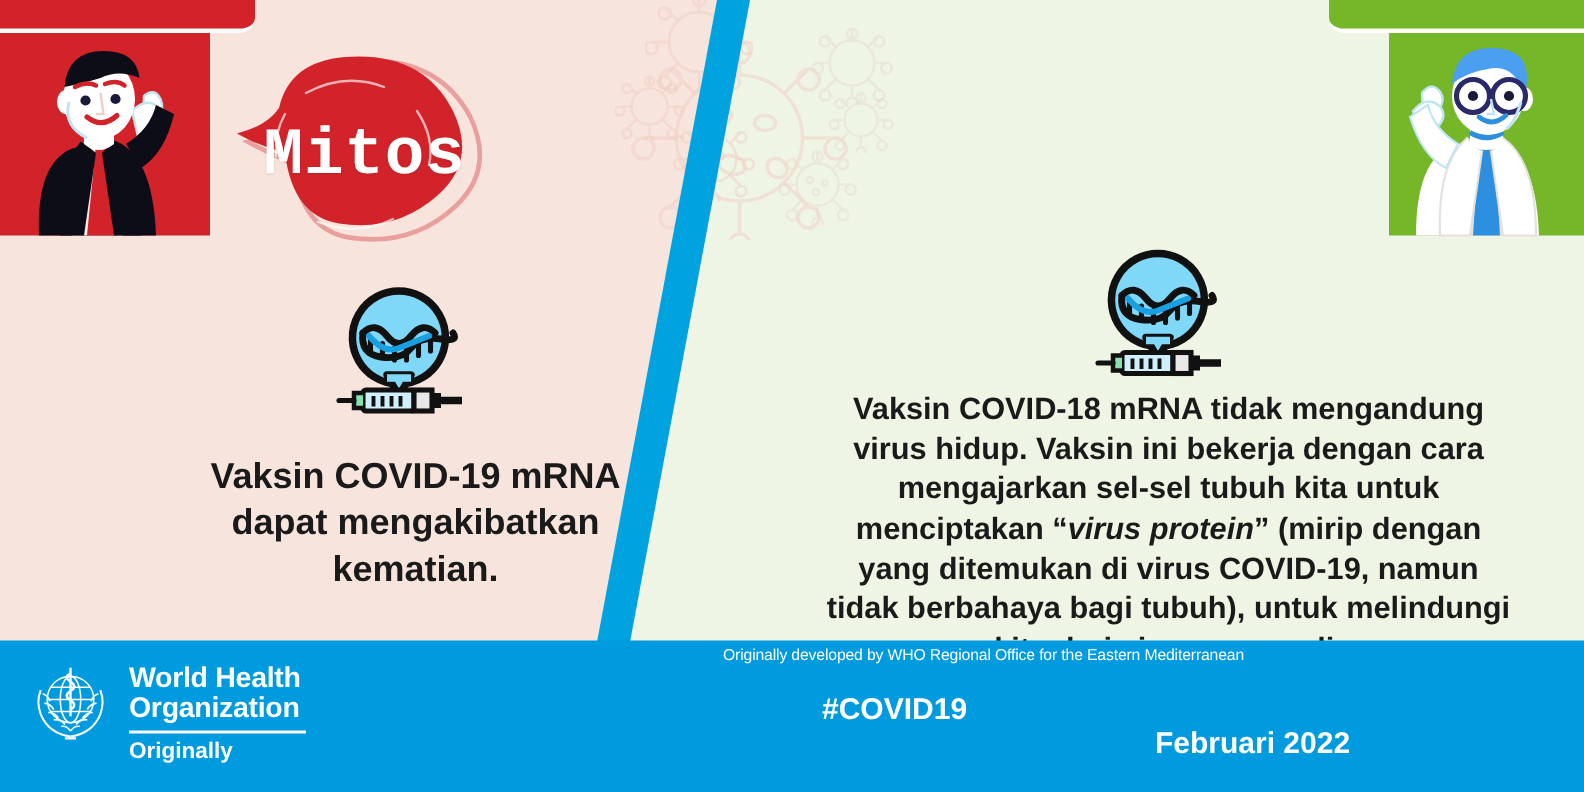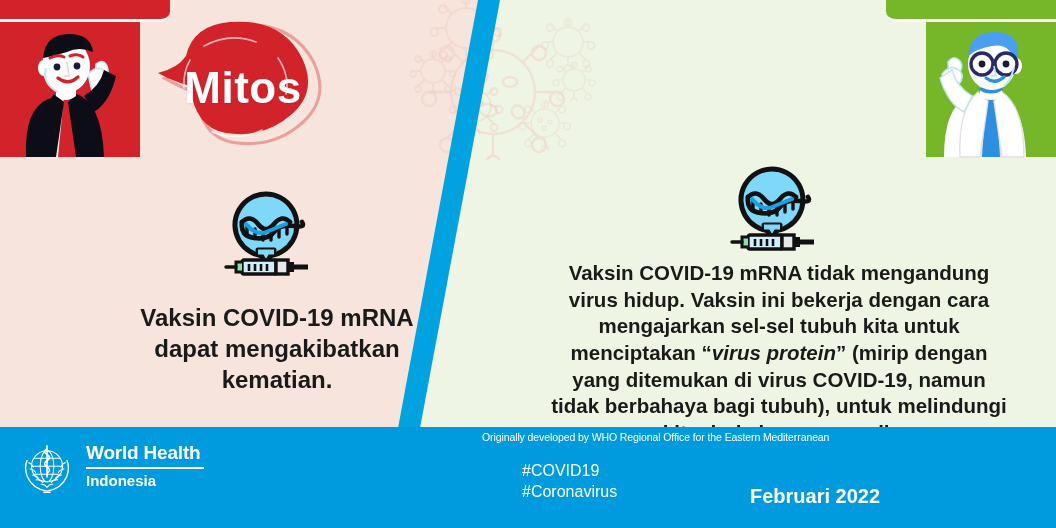--- a/index.html
+++ b/index.html
@@ -39,21 +39,21 @@
   .char-plate svg { position:absolute; bottom:0; display:block; overflow:visible; }
 
   
   .bubble { position:absolute; }
   .bubble svg { display:block; overflow:visible; }
   .bubble-label {
     position:absolute; inset:0; display:flex; align-items:center; justify-content:center;
     color:#ffffff; font-weight:bold; font-size:44px; letter-spacing:.5px;
     text-shadow:0 1px 2px rgba(0,0,0,.10);
   }
-  #bubble-mitos { left:152px; top:22px;  width:160px; height:132px; }
+  #bubble-mitos { left:152px; top:38px;  width:160px; height:132px;font-family:Liberation Mono, monospace; }
   #bubble-fakta { left:748px; top:22px;  width:168px; height:132px; }
   #bubble-mitos .bubble-label { padding-left:22px; }
   #bubble-fakta .bubble-label { padding-right:18px; }
 
   
   .vax-icon { position:absolute; }
   .vax-icon svg { display:block; }
   #vax-left  { left:222px; top:188px; }
   #vax-right { left:728px; top:163px; }
 
@@ -68,22 +68,22 @@
 
   
   #footer { position:absolute; left:0; top:427px; width:1056px; height:101px; background:#009ade; }
   #who-logo { position:absolute; left:16px; top:12px; display:flex; align-items:flex-start; gap:8px; }
   #who-emblem { width:62px; height:62px; }
   #who-wordmark { color:#fff; padding-top:4px; }
   #who-wordmark .wm-line { font-size:19px; font-weight:bold; line-height:1.05; letter-spacing:-.2px; }
   #who-rule { width:118px; height:2px; background:#fff; margin:4px 0 3px; }
   #who-country { font-size:15px; font-weight:bold; }
   #attrib { position:absolute; left:482px; top:4px; color:#ffffff; font-size:10.5px; letter-spacing:-.1px; white-space:nowrap;text-align:right; }
-  #hashtags { position:absolute; left:522px; top:33px; color:#ffffff; font-weight:normal; font-size:16px; line-height:1.32; }
-  #date { position:absolute; left:750px; top:58px; color:#ffffff; font-weight:bold; font-size:20px; }
+  #hashtags { position:absolute; left:548px; top:33px; color:#ffffff; font-weight:bold; font-size:20px; line-height:1.32; }
+  #date { position:absolute; left:770px; top:58px; color:#ffffff; font-weight:bold; font-size:20px; }
 </style>
 </head>
 <body>
 
 <div id="poster">
 
   <div class="half half-left"></div>
   <div class="half half-right"></div>
 
   <div class="wm" style="left:418px; top:20px;">
@@ -380,21 +380,21 @@
             <path d="M31 6 v7"></path>
             <path d="M37 6 v7"></path>
             <path d="M43 6 v7"></path>
         </g>
       </g>
     </svg>
   </div>
 
   <div class="body-text" id="text-myth">Vaksin COVID-19 mRNA dapat mengakibatkan kematian.</div>
 
-  <div class="body-text" id="text-fact"><span>Vaksin COVID-19 mRNA tidak mengandung virus hidup. Vaksin ini bekerja dengan cara mengajarkan sel-sel tubuh kita untuk menciptakan “</span><span class="em">virus protein</span><span>” (mirip dengan yang ditemukan di virus COVID-19, namun tidak berbahaya bagi tubuh), untuk melindungi kita dari virus yang asli.</span></div>
+  <div class="body-text" id="text-fact"><span>Vaksin COVID-18 mRNA tidak mengandung virus hidup. Vaksin ini bekerja dengan cara mengajarkan sel-sel tubuh kita untuk menciptakan “</span><span class="em">virus protein</span><span>” (mirip dengan yang ditemukan di virus COVID-19, namun tidak berbahaya bagi tubuh), untuk melindungi kita dari virus yang asli.</span></div>
 
   <div id="footer">
 
     <div id="who-logo">
       <svg id="who-emblem" viewBox="0 0 100 100">
         <g fill="none" stroke="#ffffff" stroke-width="1.7">
 
           <circle cx="50" cy="44" r="25"></circle>
           <ellipse cx="50" cy="44" rx="11" ry="25"></ellipse>
           <path d="M25 44 h50 M29 31 h42 M29 57 h42"></path>
@@ -404,28 +404,28 @@
 
           <path d="M50 84 q-24 -4 -32 -24 q-5 -14 0 -26" stroke-width="2.2"></path>
           <path d="M50 84 q24 -4 32 -24 q5 -14 0 -26" stroke-width="2.2"></path>
           <path d="M20 38 q6 2 8 8 M22 48 q7 1 10 7 M26 58 q7 0 11 6 M32 66 q7 -1 12 5 M40 73 q6 -1 10 5"></path>
           <path d="M80 38 q-6 2 -8 8 M78 48 q-7 1 -10 7 M74 58 q-7 0 -11 6 M68 66 q-7 -1 -12 5 M60 73 q-6 -1 -10 5"></path>
           <path d="M44 86 h12" stroke-width="2.4"></path>
         </g>
       </svg>
       <div id="who-wordmark">
         <div class="wm-line">World Health</div>
+        <div class="wm-line">Organization</div>
         <div id="who-rule"></div>
-        <div id="who-country">Indonesia</div>
+        <div id="who-country">Originally</div>
       </div>
     </div>
 
     <div id="attrib">Originally developed by WHO Regional Office for the  Eastern Mediterranean</div>
 
     <div id="hashtags">
       <div>#COVID19</div>
-      <div>#Coronavirus</div>
     </div>
 
     <div id="date">Februari 2022</div>
   </div>
 
 </div>
 
 </body></html>

